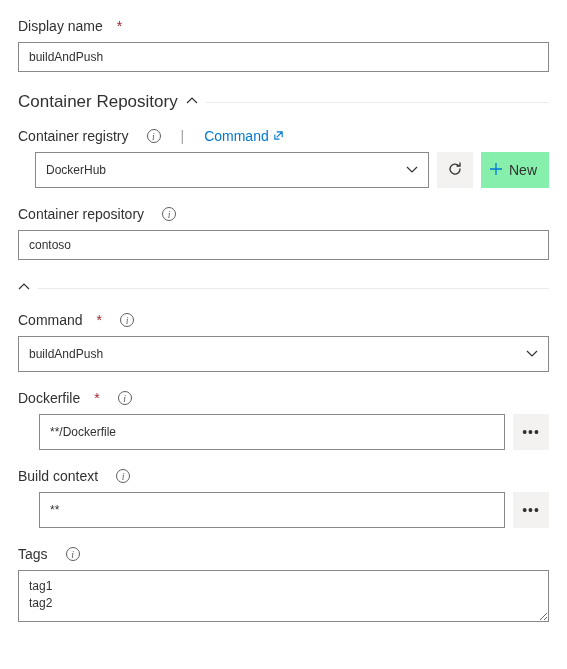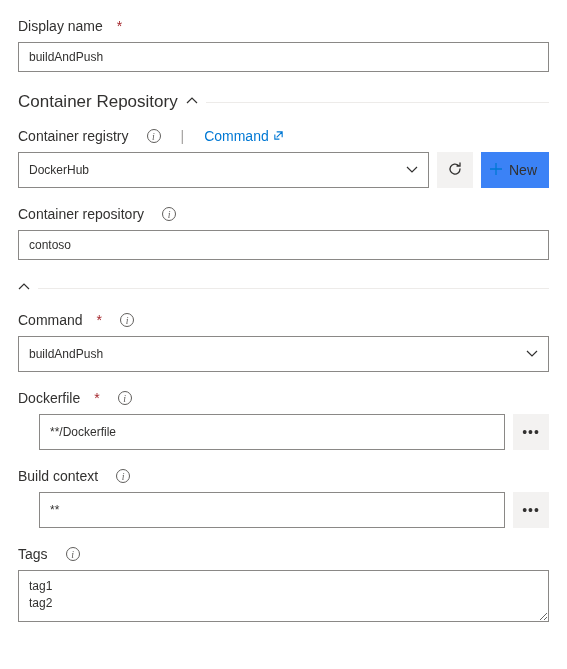--- a/index.html
+++ b/index.html
@@ -63,34 +63,34 @@
     margin: 20px 0 16px 0;
     cursor: pointer;
   }
   .section-header .title { font-size: 17px; font-weight: 400; }
   .section-header .line {
     flex: 1;
     height: 1px;
     background: #edebe9;
   }
   .chev-up svg { width: 12px; height: 12px; }
-  .row { display: flex; gap: 8px; align-items: flex-end; }
+  .row { display: flex; gap: 8px; align-items: flex-end; margin-left: 17px; }
   .row .select-box { flex: 1; }
   .icon-btn {
     width: 36px; height: 36px;
     background: #f3f2f1;
     display: inline-flex;
     align-items: center; justify-content: center;
     border: none;
     cursor: pointer;
     color: #323130;
   }
   .new-btn {
     height: 36px;
-    background: #3b82f6;
+    background: #86efac;
     border: none;
     padding: 0 12px 0 8px;
     display: inline-flex;
     align-items: center;
     gap: 6px;
     cursor: pointer;
     font-size: 14px;
     color: #323130;
     font-family: inherit;
   }

